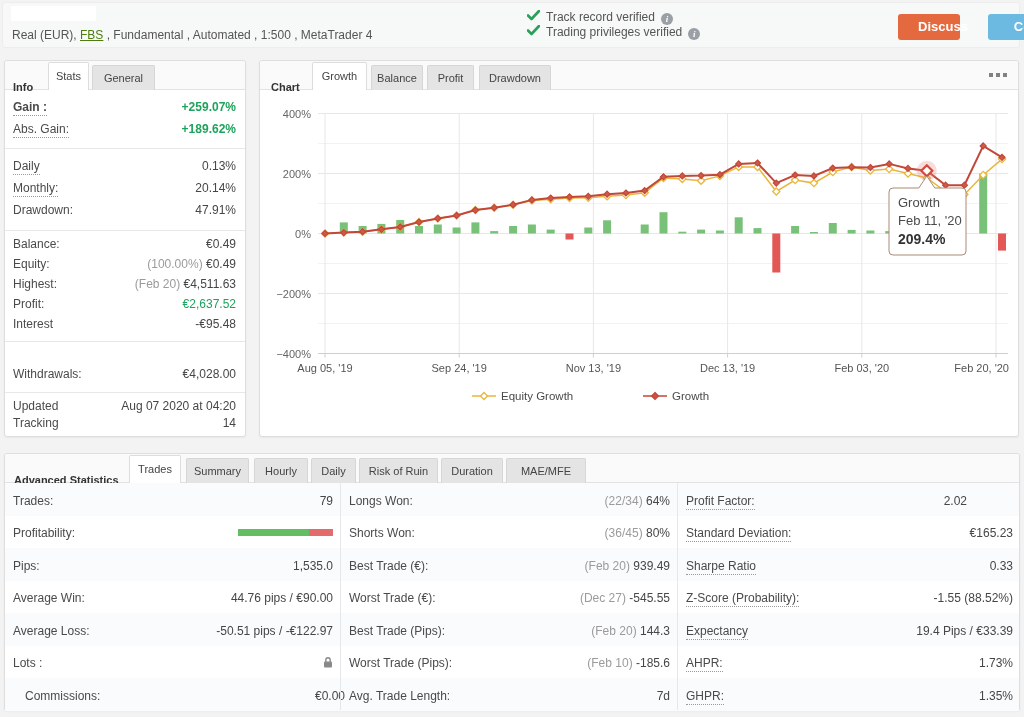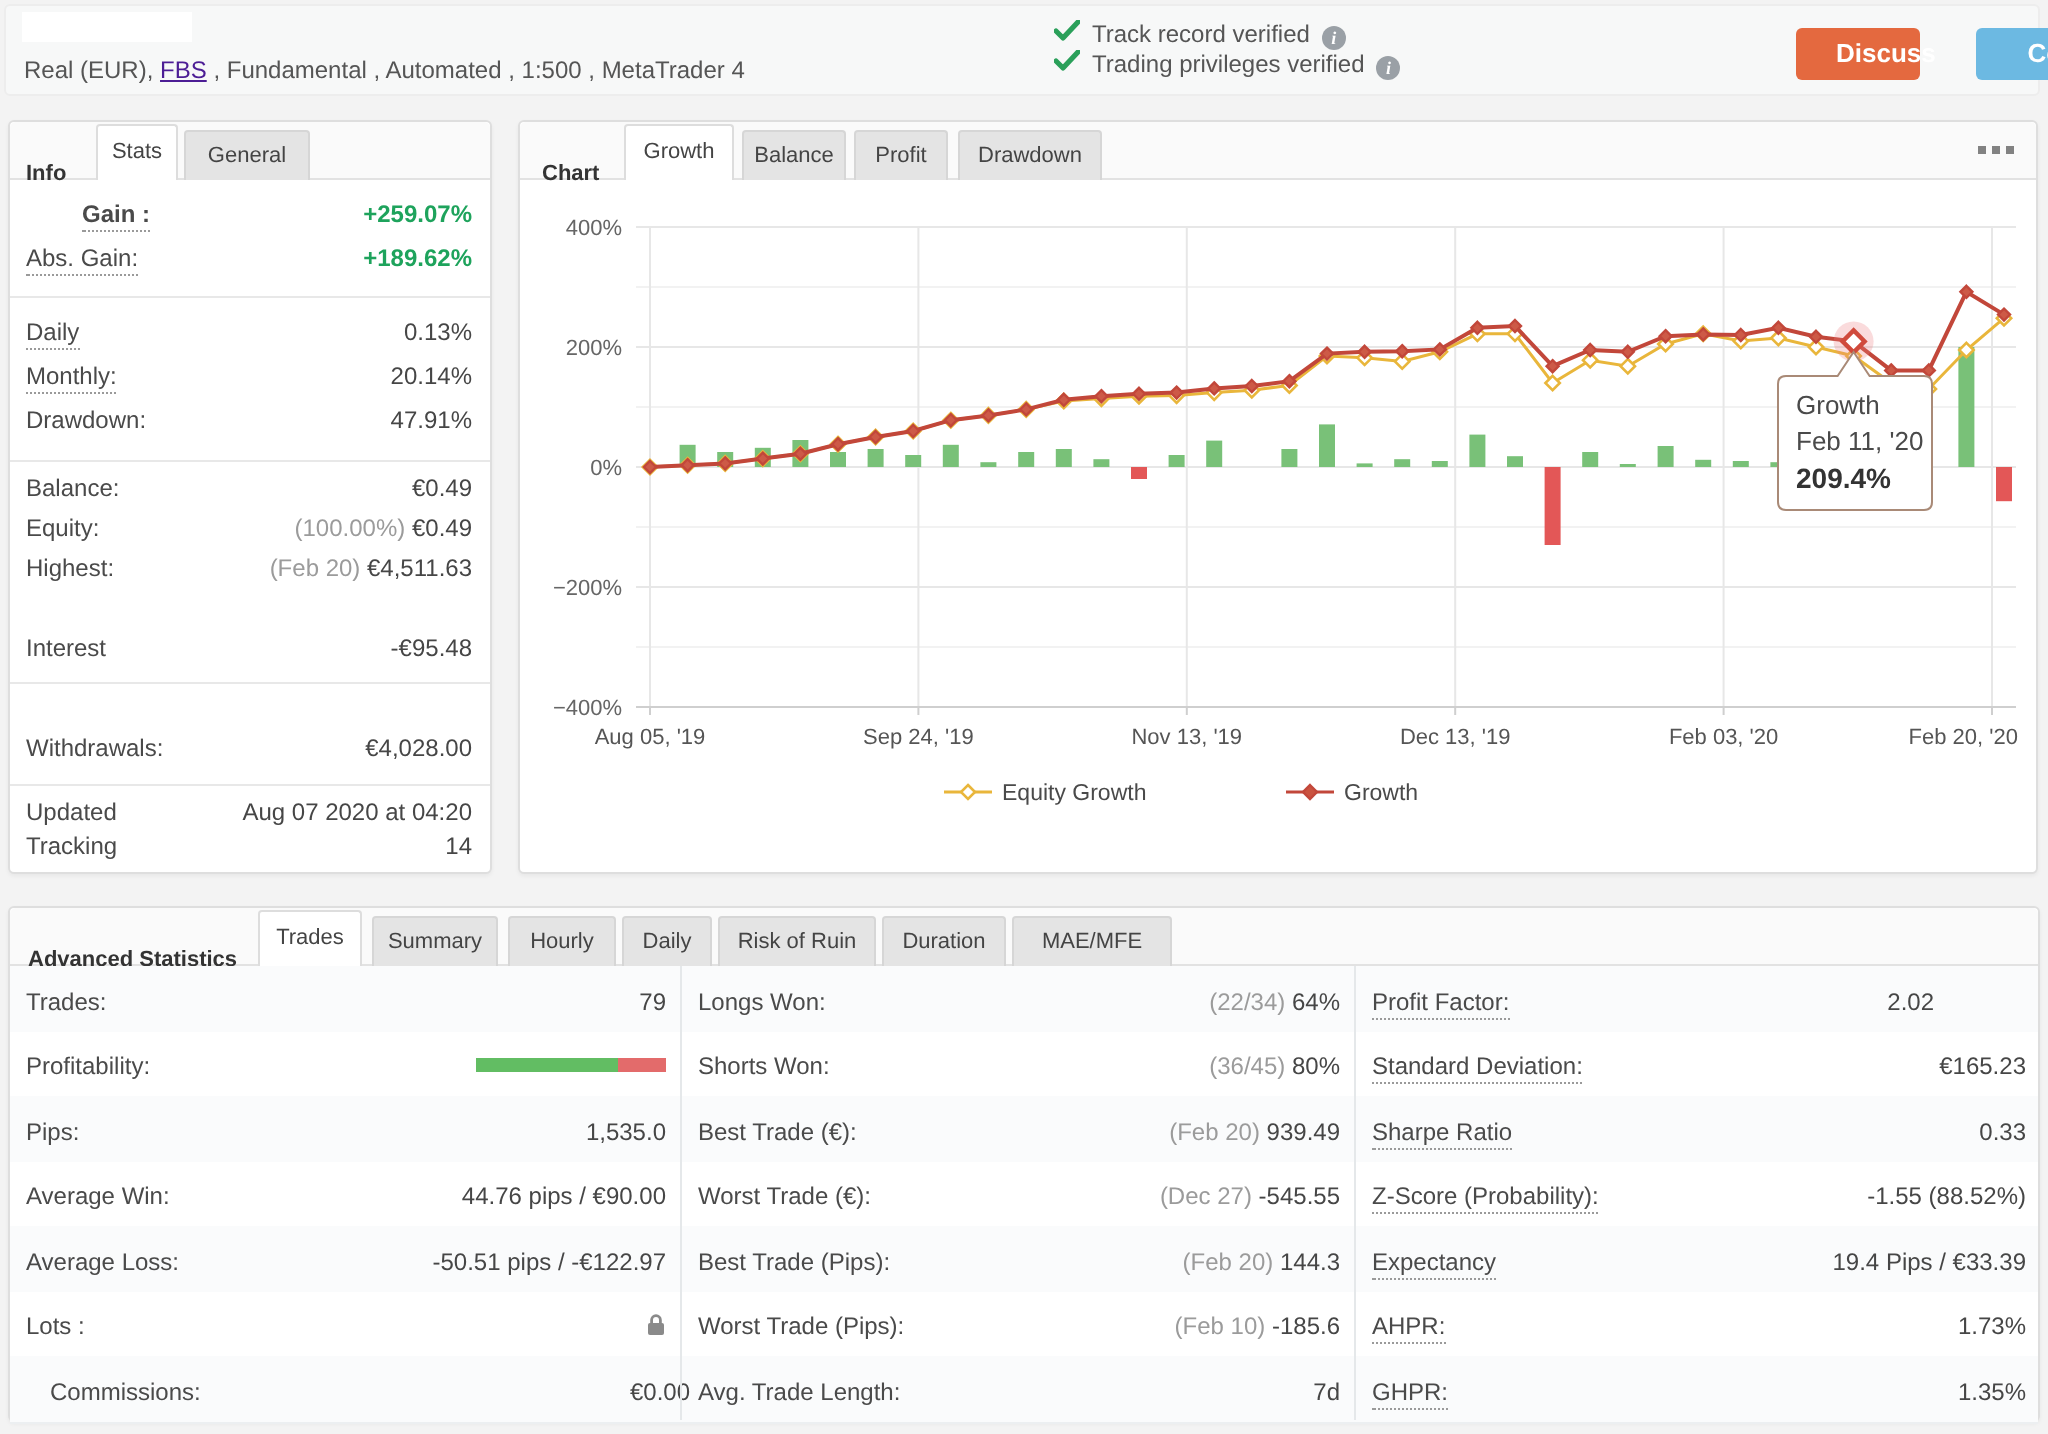--- a/index.html
+++ b/index.html
@@ -1,38 +1,38 @@
 <!DOCTYPE html>
 <html><head><meta charset="utf-8">
 <style>
 * { margin:0; padding:0; box-sizing:border-box; }
 html,body { width:1024px; height:717px; background:#f3f3f3;
   font-family:"Liberation Sans", sans-serif; font-size:12px; color:#4a4a4a;
   overflow:hidden; position:relative; }
-.b { font-weight:bold;margin-left:28px; }
+.b { font-weight:bold; }
 .green { color:#1ea35c; }
 .lv.green,.cv.green { color:#1ea35c; }
 .gy { color:#9b9b9b; }
 .dot { border-bottom:1px dotted #9a9a9a; padding-bottom:1px; }
 .panel { position:absolute; background:#fff; border:1px solid #dedede;
   border-radius:3px; box-shadow:0 1px 2px rgba(0,0,0,0.05); }
 .tabbar { position:absolute; left:0; right:0; top:0; height:29px;
   background:#fafafa; border-bottom:1px solid #e2e2e2; border-radius:3px 3px 0 0; font-size:11px; }
 .tlabel { position:absolute; top:12px; font-weight:bold; color:#333; line-height:28px; }
 .tab { position:absolute; top:4px; height:25px; background:#e4e4e4;
   border:1px solid #d6d6d6; border-bottom:none; color:#444; text-align:center;
   line-height:24px; border-radius:2px 2px 0 0; }
 .tab.active { background:#fff; border:1px solid #ddd; border-bottom:none;
   top:1px; height:28px; line-height:26px; z-index:2; }
 
 .hcard { position:absolute; left:2px; top:2px; width:1018px; height:46px;
   background:#f7f8f8; border:1px solid #ededed; border-radius:3px; }
 .whitebox { position:absolute; left:11px; top:6px; width:85px; height:15px; background:#fff; }
 .subtitle { position:absolute; left:12px; top:28px; color:#555; }
-.subtitle a { color:#4c1d95; text-decoration:underline; }
+.subtitle a { color:#4d7c0f; text-decoration:underline; }
 .vline { position:absolute; left:527px; height:16px; color:#555; white-space:nowrap; }
 .info { display:inline-block; width:12px; height:12px; border-radius:50%;
   background:#9aa0a6; color:#fff; font-size:9px; font-weight:bold; text-align:center;
   line-height:12px; margin-left:6px; vertical-align:-1px; font-family:"Liberation Serif",serif; font-style:italic; }
 .btn { position:absolute; top:14px; height:26px; border-radius:3px; color:#fff;
   font-weight:bold; font-size:13px; text-align:center; line-height:26px;padding-left:20px; }
 
 .lrow { position:absolute; left:8px; right:9px; }
 .ll { position:absolute; left:0; top:50%; transform:translateY(-50%); white-space:nowrap; }
 .lv { position:absolute; right:0; top:50%; transform:translateY(-50%); white-space:nowrap; color:#464646; }
@@ -96,20 +96,24 @@
         <span class="ll ">Balance:</span>
         <span class="lv ">€0.49</span>
       </div>
 <div class="lrow" style="top:253px;height:20px">
         <span class="ll ">Equity:</span>
         <span class="lv "><span class="gy">(100.00%) </span>€0.49</span>
       </div>
 <div class="lrow" style="top:273px;height:20px">
         <span class="ll ">Highest:</span>
         <span class="lv "><span class="gy">(Feb 20) </span>€4,511.63</span>
+      </div>
+<div class="lrow" style="top:293px;height:20px">
+        <span class="ll ">Profit:</span>
+        <span class="lv green">€2,637.52</span>
       </div>
 <div class="lrow" style="top:313px;height:20px">
         <span class="ll ">Interest</span>
         <span class="lv ">-€95.48</span>
       </div>
 <div class="lrow" style="top:363px;height:20px">
         <span class="ll ">Withdrawals:</span>
         <span class="lv ">€4,028.00</span>
       </div>
 <div class="lrow" style="top:396px;height:17px">

